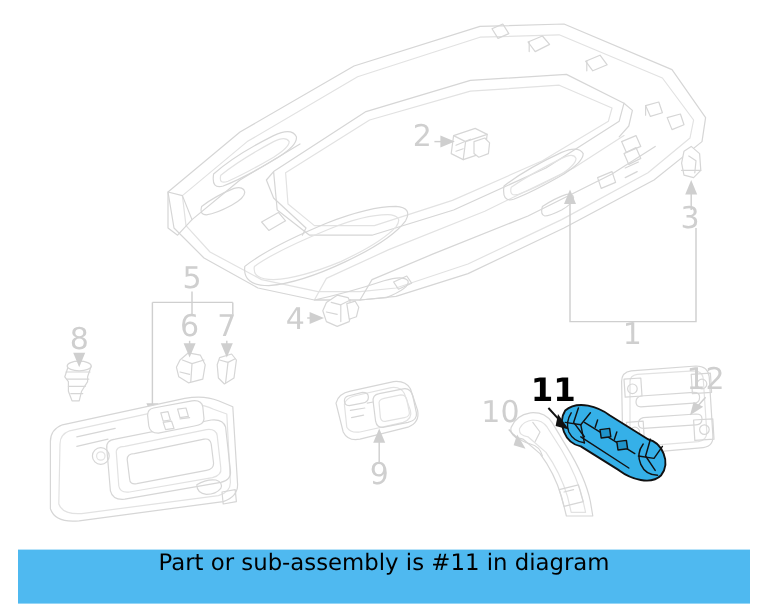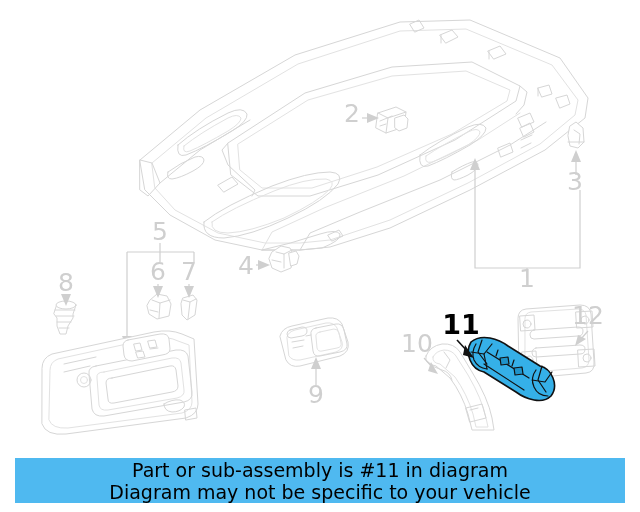--- a/index.html
+++ b/index.html
@@ -105,21 +105,20 @@
   #footer-banner {
     position: absolute;
     left: 15px;
     top: 458px;
     width: 610px;
     height: 45px;
     background: #4fb9f0;
     display: flex;
     flex-direction: column;
     align-items: center;
-    justify-content: center;
     box-sizing: border-box;
   }
   #footer-banner .banner-line {
     color: #000000;
     font-family: "DejaVu Sans", "Liberation Sans", sans-serif;
     font-size: 19px;
     line-height: 22px;
     white-space: nowrap;
     text-align: center;
   }
@@ -428,16 +427,15 @@
       <text class="callout" x="316" y="403">9</text>
       <text class="callout" x="417" y="352">10</text>
       <text class="callout-hl" x="461" y="334">11</text>
       <text class="callout" x="588" y="324">12</text>
     </g>
 
   </svg>
 
   <div id="footer-banner">
     <div class="banner-line">Part or sub-assembly is #11 in diagram</div>
-    <div class="banner-line">Diagram may not be specific to your vehicle</div>
   </div>
 
 </div>
 
 </body></html>

